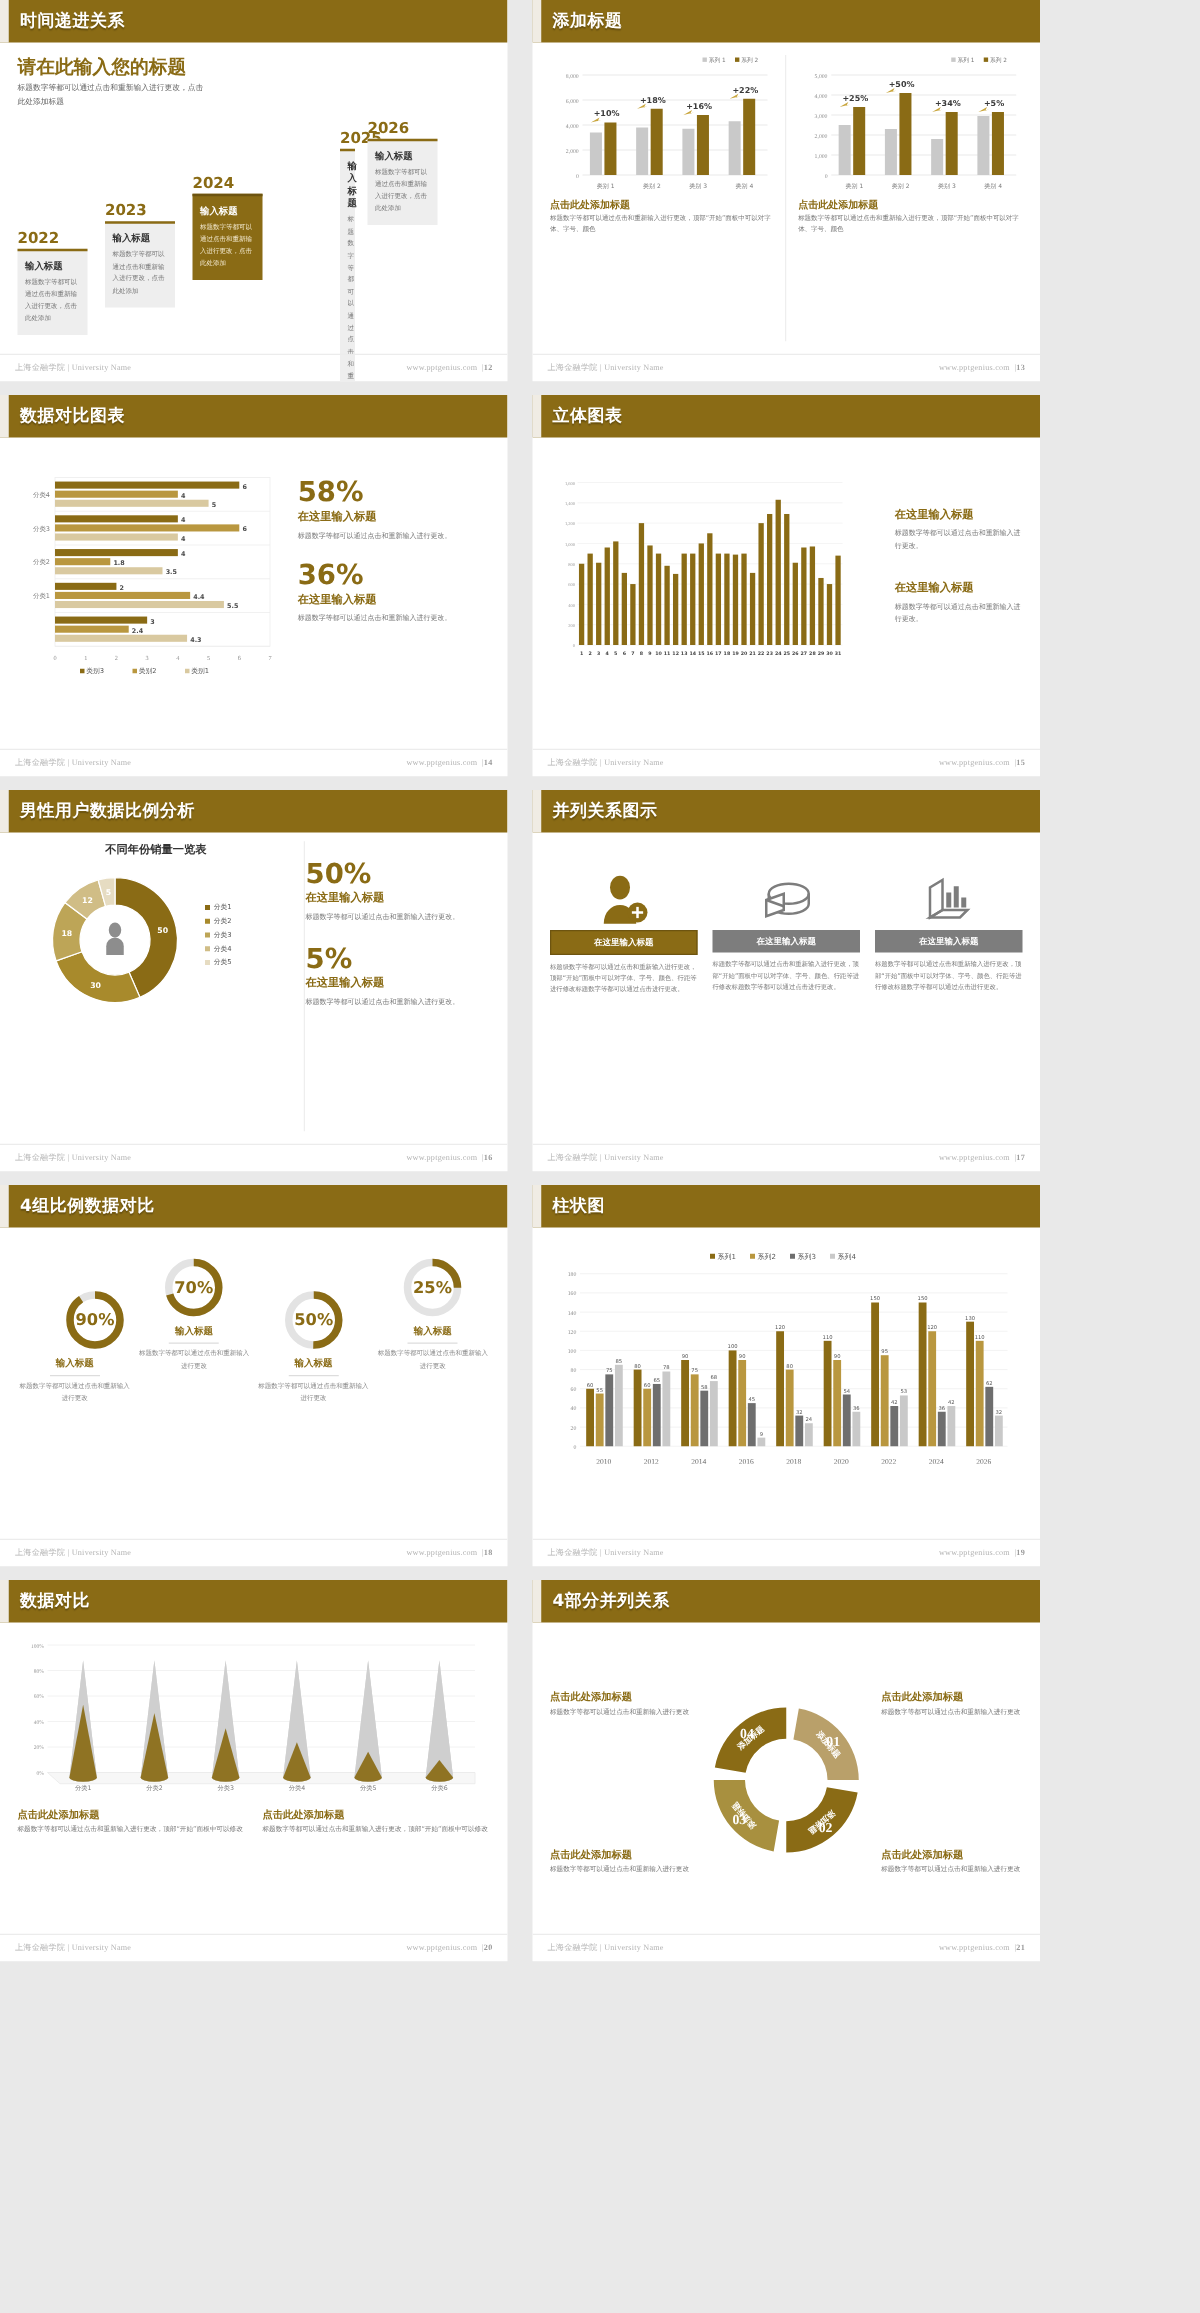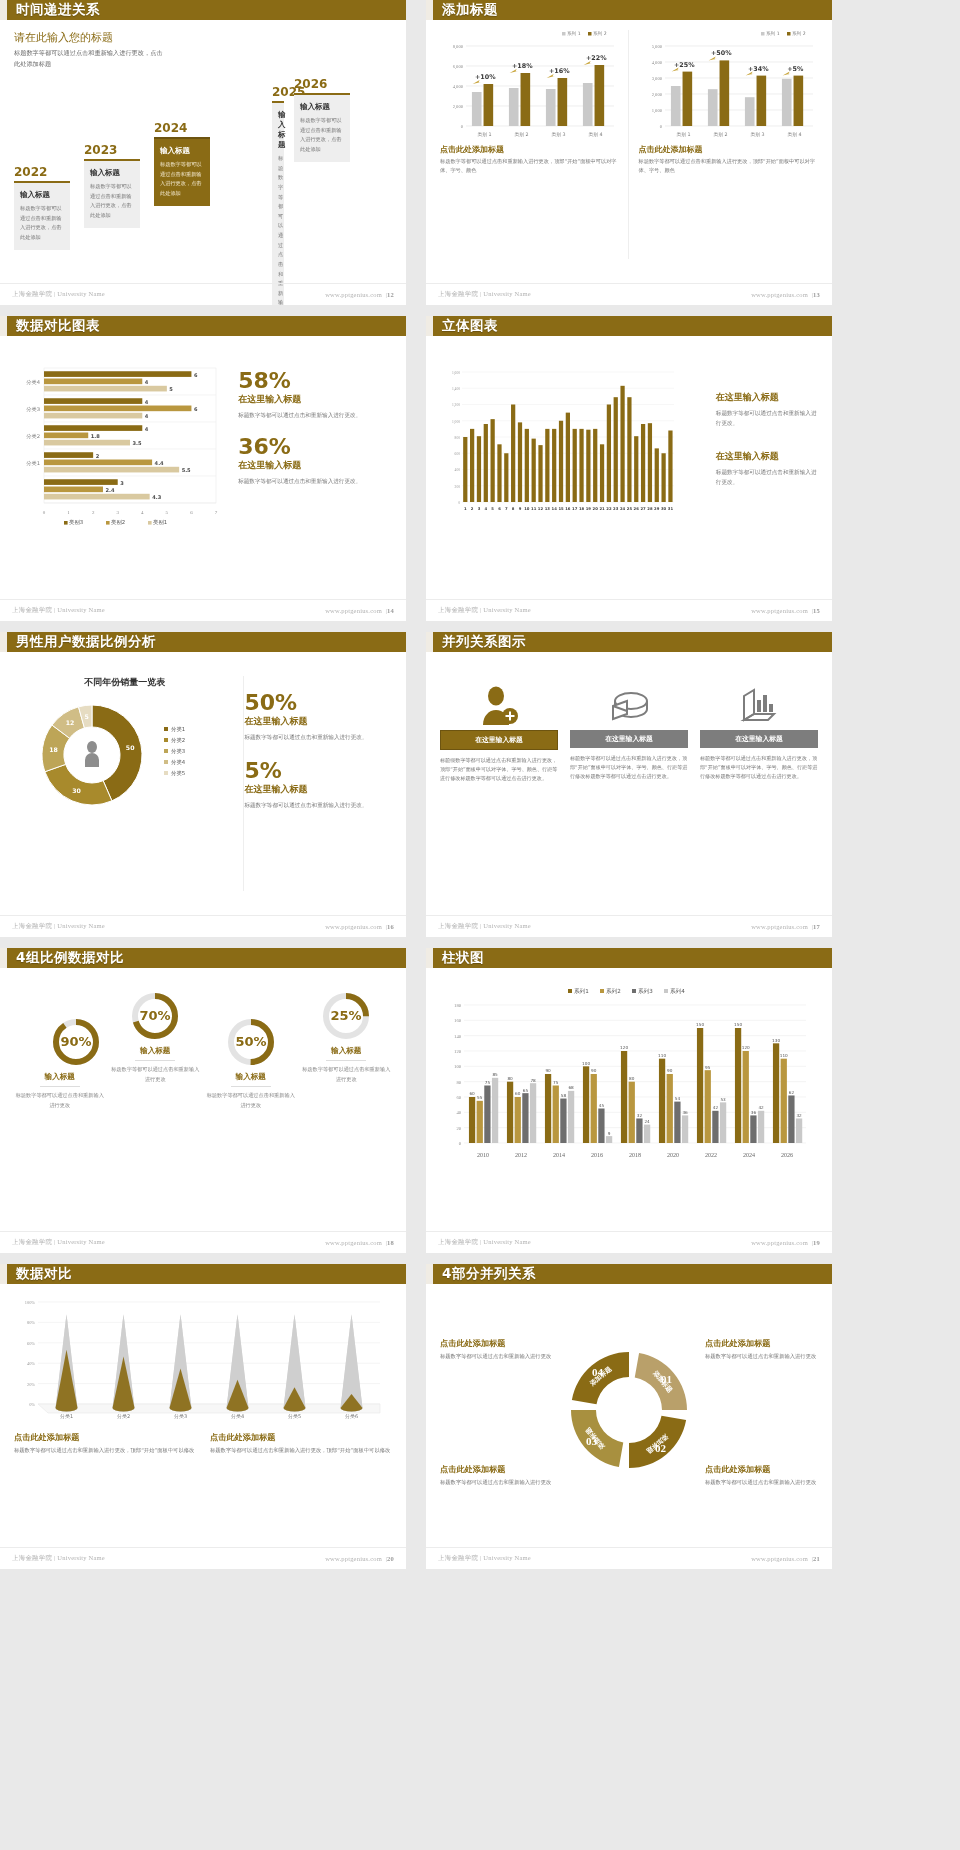--- a/index.html
+++ b/index.html
@@ -8,33 +8,33 @@
     background: #e9e9e9;
     font-family: "DejaVu Sans", "Liberation Sans", sans-serif;
     overflow: hidden;
   }
   .grid { display: grid; grid-template-columns: 406px 406px; gap: 8px 20px;
           padding: 0 0 0 0; width:960px; }
   .slide {
     width: 406px; height: 305px; background: #ffffff; position: relative;
     overflow: hidden; margin-bottom: 3px;
   }
-  .hdr { height: 20px; background:#8a6b15; position:relative; display:flex; align-items:center; }
+  .hdr { height: 34px; background:#8a6b15; position:relative; display:flex; align-items:center; }
   .hdr-accent { position:absolute; left:0; top:0; width:7px; height:100%; background:#fbfbfb; opacity:.9;}
   .hdr h2 { color:#fff; font-size:13.5px; font-weight:bold; margin-left:16px; letter-spacing:.5px;
             text-shadow: 0 1px 1px rgba(0,0,0,.25); font-family:"DejaVu Sans", sans-serif;}
   .footer { position:absolute; bottom:0; left:0; width:100%; height:22px;
             border-top:1px solid #ececec; display:flex; align-items:center;
             justify-content:space-between; padding:0 12px; }
   .footer span { font-size:6.5px; color:#b3b3b3; font-family:"Liberation Serif", serif; letter-spacing:.2px;}
   .footer .pg { font-weight:bold; color:#9a9a9a; }
   .body { padding: 10px 14px; position:relative; height:249px;}
 
   
-  .tl-title { font-size:11px; font-weight:normal; color:#8a6b15; }
+  .tl-title { font-size:15px; font-weight:bold; color:#8a6b15; }
   .tl-sub { font-size:6.2px; color:#666; line-height:1.7; margin-top:3px; width:150px;}
   .tl-wrap { position:relative; height:170px; margin-top:4px;}
   .tl-item { position:absolute; width:56px; }
   .tl-year { font-size:12px; font-weight:bold; color:#8a6b15; margin-bottom:2px;}
   .tl-card { background:#eeeeee; padding:7px 6px; border-top:2px solid #8a6b15; }
   .tl-card.active { background:#8a6b15; border-top:2px solid #6d5410;}
   .tl-ct { font-size:7.5px; font-weight:bold; color:#333; margin-bottom:4px;}
   .tl-card.active .tl-ct { color:#fff; }
   .tl-cd { font-size:5.2px; color:#777; line-height:1.85;}
   .tl-card.active .tl-cd { color:#f3e9cf;}
@@ -396,21 +396,21 @@
       <span>上海金融学院 | University Name</span>
       <span><span>www.pptgenius.com</span> &nbsp;|<span class="pg">15</span></span>
     </div>
   </div>
 
   <div class="slide">
     <div class="hdr">
       <div class="hdr-accent"></div>
       <h2>男性用户数据比例分析</h2>
     </div>
-    <div class="body" style="display:flex;gap:0;padding-top:24px;">
+    <div class="body" style="display:flex;gap:0;padding-top:7px;">
       <div style="flex:1.5;border-right:1px solid #eee;padding-right:8px;">
         <div style="text-align:center;font-size:9px;font-weight:bold;color:#333;">不同年份销量一览表</div>
         <div id="c16">
             <svg width="196" height="140" viewBox="0 0 196 140" style="display:block">
               <path d="M78 16 A50 50 0 0 1 97.92005449231208 111.86056507527265 L89.15523051569477 91.68191644215268 A28 28 0 0 0 78 38 Z" fill="#8a6b15" stroke="#fff" stroke-width="1"></path>
               <text x="116.18427941961059" y="60.56521549094728" font-size="6.2" fill="#fff" text-anchor="middle" font-weight="bold">50</text>
               <path d="M97.92005449231208 111.86056507527265 A50 50 0 0 1 30.886953894058983 82.74398060854934 L51.616694180673036 75.37662914078763 A28 28 0 0 0 89.15523051569477 91.68191644215268 Z" fill="#a88a2c" stroke="#fff" stroke-width="1"></path>
               <text x="62.46235749599659" y="104.27124075871268" font-size="6.2" fill="#fff" text-anchor="middle" font-weight="bold">30</text>
               <path d="M30.886953894058983 82.74398060854934 A50 50 0 0 1 37.9543420500279 36.06097397452889 L55.574431548015625 49.23414542573618 A28 28 0 0 0 51.616694180673036 75.37662914078763 Z" fill="#bda557" stroke="#fff" stroke-width="1"></path>
               <text x="39.43938667439219" y="62.662269280537416" font-size="6.2" fill="#fff" text-anchor="middle" font-weight="bold">18</text>

